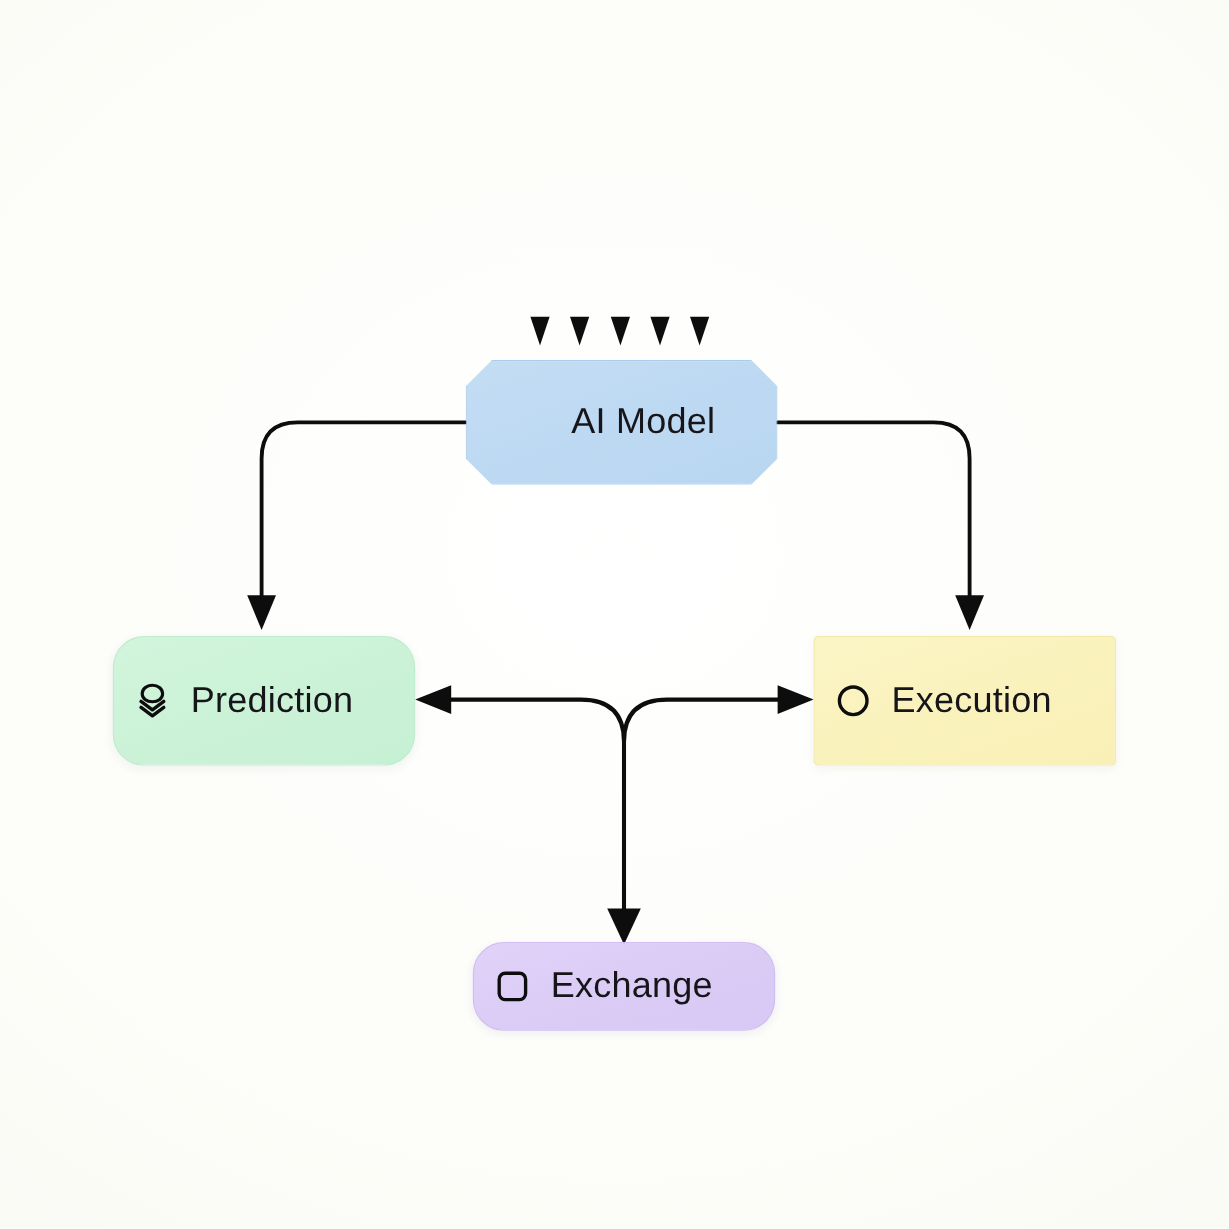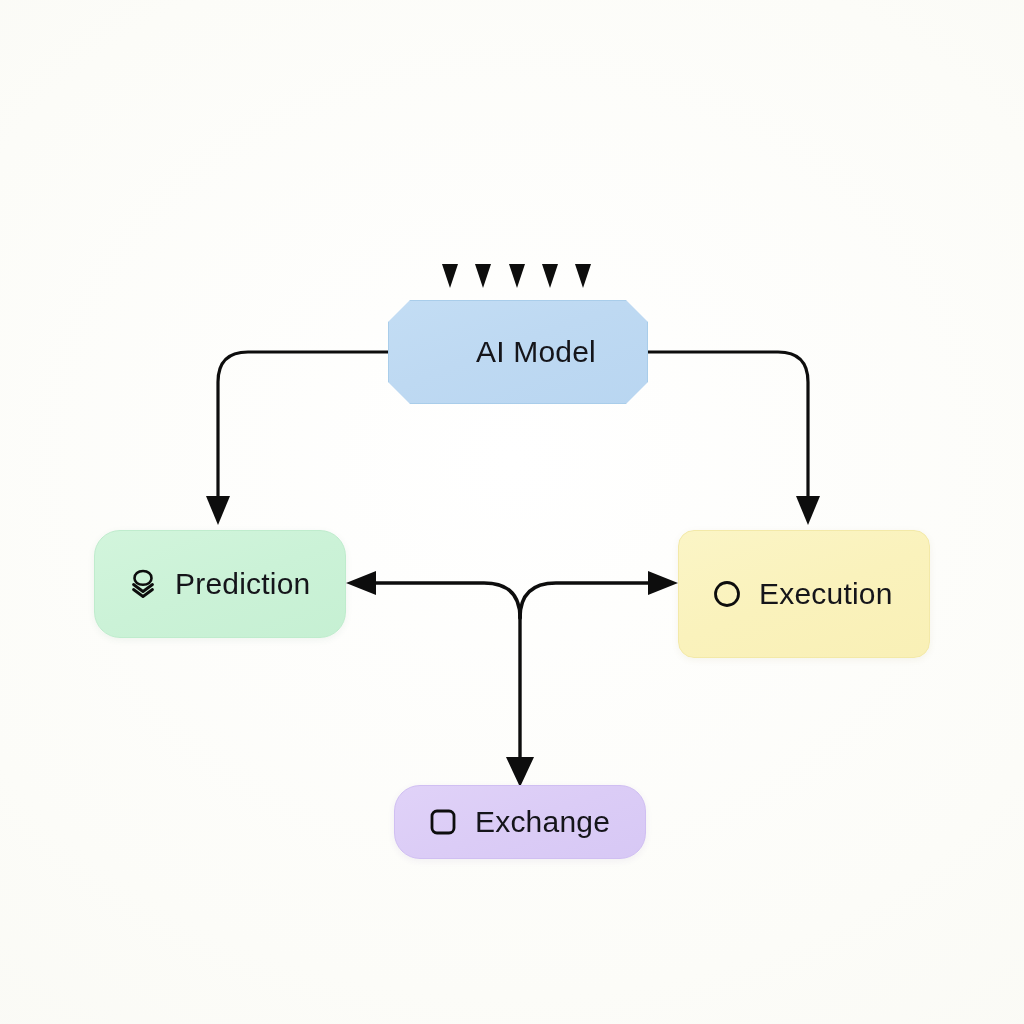--- a/index.html
+++ b/index.html
@@ -30,21 +30,21 @@
   .node {
     position: absolute;
     display: flex;
     align-items: center;
     box-sizing: border-box;
   }
   .node-inner {
     display: flex;
     align-items: center;
     gap: 16px;
-    padding-left: 32px;
+    padding-left: 16px;
   }
   .node-label {
     font-size: 30px;
     letter-spacing: 0.2px;
     color: #15151a;
     white-space: nowrap;
   }
   .node-icon {
     width: 32px;
     height: 32px;
@@ -71,24 +71,24 @@
 
   
   #node-prediction {
     left: 94px; top: 530px; width: 252px; height: 108px;
     background: linear-gradient(160deg, #d2f5dc 0%, #cbf2d7 50%, #c6f0d3 100%);
     border: 1.5px solid #bfeccd;
     border-radius: 26px;
     box-shadow: 0 2px 7px rgba(60,120,80,0.07);
   }
   #node-execution {
-    left: 678px; top: 530px; width: 252px; height: 128px;
+    left: 678px; top: 530px; width: 252px; height: 108px;
     background: linear-gradient(160deg, #fbf5c6 0%, #faf2bc 50%, #f9f0b6 100%);
     border: 1.5px solid #f3e9a8;
-    border-radius: 16px;
+    border-radius: 4px;
     box-shadow: 0 2px 7px rgba(130,120,40,0.07);
   }
   #node-exchange {
     left: 394px; top: 785px; width: 252px; height: 74px;
     background: linear-gradient(160deg, #e0d2f8 0%, #dbccf6 50%, #d7c8f5 100%);
     border: 1.5px solid #d0bff2;
     border-radius: 26px;
     box-shadow: 0 2px 7px rgba(90,60,140,0.07);
   }
 </style>

